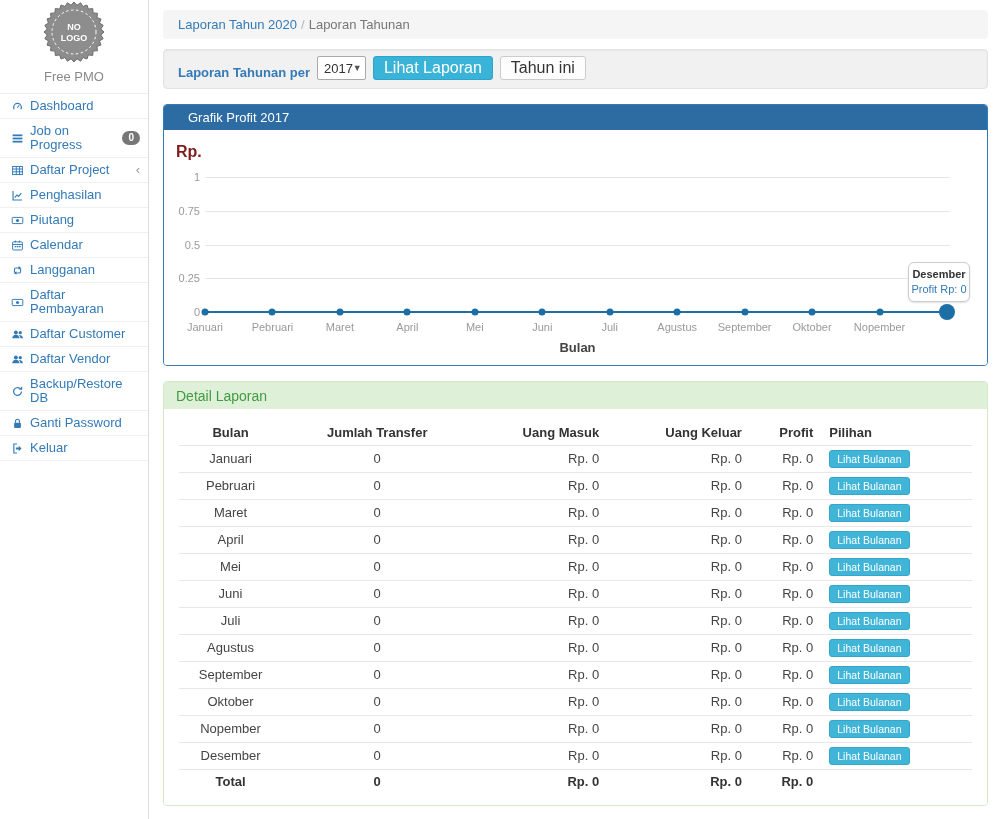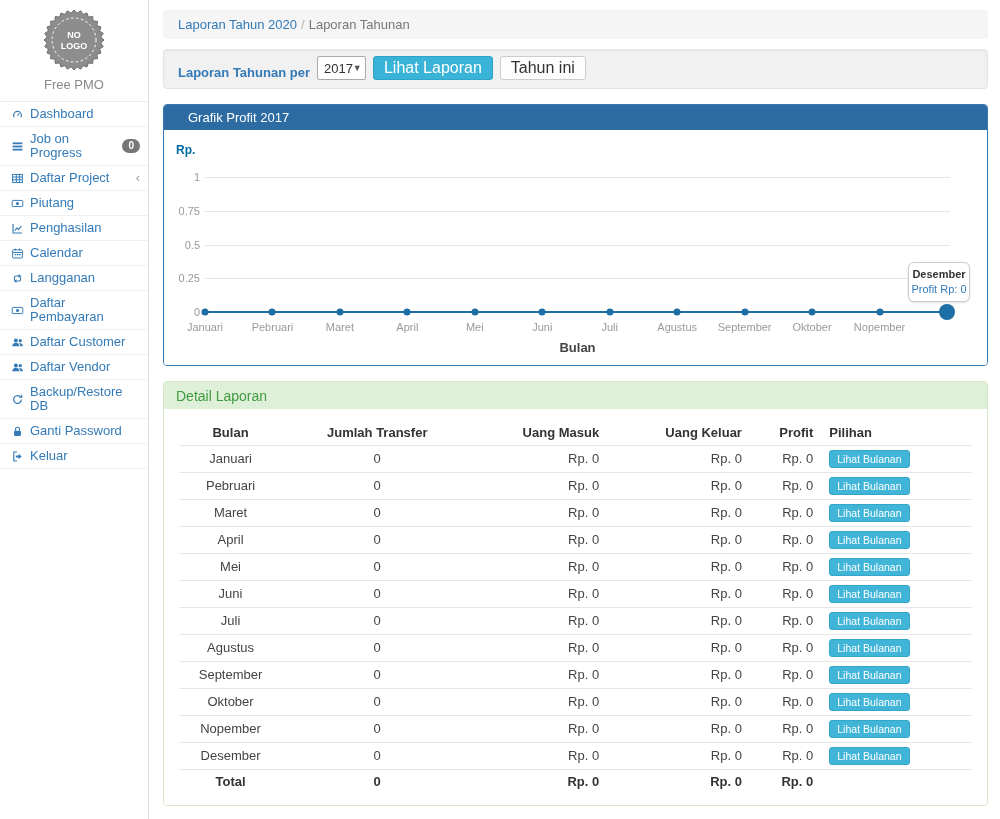--- a/index.html
+++ b/index.html
@@ -8,21 +8,21 @@
     width:1000px; height:819px; overflow:hidden;
     font-family:"Liberation Sans","DejaVu Sans",sans-serif;
     font-size:13px; color:#444; background:#fff;
   }
   a { text-decoration:none; }
 
   .layout { display:flex; min-height:785px; }
 
   
   .sidebar { width:149px; background:#fff; border-right:1px solid #ddd; flex:0 0 149px; }
-  .logo-area { text-align:center; padding:8px 0 9px; border-bottom:1px solid #eee; }
+  .logo-area { text-align:center; padding:0 0 9px; border-bottom:1px solid #eee; }
   .logo-area svg { display:block; margin:0 auto; }
   .brand { color:#8a8a8a; font-size:13px; margin-top:5px; }
   .nav-item {
     display:flex; align-items:center; gap:6px;
     padding:5px 8px 5px 10px; color:#337ab7; font-size:13px;
     border-bottom:1px solid #f0f0f0; cursor:pointer; line-height:14px;
   }
   .nav-item .icn { display:inline-flex; width:14px; justify-content:center; color:#337ab7; flex:0 0 14px; }
   .nav-item .badge {
     margin-left:auto; background:#777; color:#fff; font-size:10px; font-weight:bold;
@@ -59,21 +59,21 @@
   .btn-default { background:#fdfdfd; border:1px solid #ccc; color:#333; }
 
   .panel { border-radius:4px; margin-bottom:15px; overflow:hidden; }
   .panel-primary { border:1px solid #337ab7; }
   .panel-primary .panel-heading { background:#2d6ca2; color:#fff; padding:5px 24px; font-size:13px; height:25px; }
   .panel-success { border:1px solid #d6e9c6; }
   .panel-success .panel-heading { background:#dff0d8; color:#3f9b41; padding:6px 12px; font-size:14px; height:27px; }
 
   
   .chart-body { position:relative; height:235px; background:#fff; }
-  .chart-ylabel { position:absolute; left:12px; top:13px; font-weight:bold; color:#0369a1; font-size:12px; }
+  .chart-ylabel { position:absolute; left:12px; top:13px; font-weight:bold; color:#7f1d1d; font-size:16px; }
   .chart-tick { position:absolute; left:0; width:36px; text-align:right; font-size:11px; color:#9a9a9a; transform:translateY(-50%); }
   .chart-grid { position:absolute; left:41px; width:745px; height:1px; background:#e6e6e6; }
   .chart-line { position:absolute; height:2px; background:#1c6ea4; }
   .chart-point { position:absolute; background:#1c6ea4; border-radius:50%; transform:translate(-50%,-50%); }
   .chart-xlab { position:absolute; width:80px; margin-left:-40px; text-align:center; font-size:11px; color:#9a9a9a; }
   .chart-axis-title { position:absolute; left:41px; width:745px; text-align:center; font-weight:bold; color:#444; font-size:13px; }
   .chart-tooltip {
     position:absolute; width:62px; background:#fff; border:1px solid #ccc; border-radius:6px;
     box-shadow:0 1px 2px rgba(0,0,0,.12); text-align:center; padding:4px 1px; line-height:15px;
   }
@@ -139,36 +139,36 @@
                 <path d="M2 6.2h12M2 9.6h12M6.5 3v10M10.5 3v10"></path>
               </g>
             </svg>
           </span>
           <span>Daftar Project</span>
           <span class="chevron">‹</span>
         </div>
         <div class="nav-item">
           <span class="icn">
             <svg viewBox="0 0 16 16" width="13" height="13">
-              <rect x="1.5" y="4.2" width="13" height="7.6" rx="1" fill="none" stroke="currentColor" stroke-width="1.2"></rect>
-              <circle cx="8" cy="8" r="1.9" fill="currentColor"></circle>
-            </svg>
-          </span>
-          <span>Piutang</span>
-        </div>
-        <div class="nav-item">
-          <span class="icn">
-            <svg viewBox="0 0 16 16" width="13" height="13">
               <g fill="none" stroke="currentColor" stroke-width="1.4">
                 <path d="M2.5 2.5v11h11"></path>
                 <path d="M4.5 10.5l2.8-3 2 1.7 3.4-4.2"></path>
               </g>
             </svg>
           </span>
           <span>Penghasilan</span>
+        </div>
+        <div class="nav-item">
+          <span class="icn">
+            <svg viewBox="0 0 16 16" width="13" height="13">
+              <rect x="1.5" y="4.2" width="13" height="7.6" rx="1" fill="none" stroke="currentColor" stroke-width="1.2"></rect>
+              <circle cx="8" cy="8" r="1.9" fill="currentColor"></circle>
+            </svg>
+          </span>
+          <span>Piutang</span>
         </div>
         <div class="nav-item">
           <span class="icn">
             <svg viewBox="0 0 16 16" width="13" height="13">
               <rect x="2" y="3.5" width="12" height="10" rx="1" fill="none" stroke="currentColor" stroke-width="1.2"></rect>
               <path d="M2.5 6.8h11" stroke="currentColor" stroke-width="1.2"></path>
               <rect x="4.6" y="1.8" width="1.6" height="2.6" rx=".6" fill="currentColor"></rect>
               <rect x="9.8" y="1.8" width="1.6" height="2.6" rx=".6" fill="currentColor"></rect>
               <rect x="4.5" y="8.6" width="2" height="1.6" fill="currentColor"></rect>
               <rect x="7.2" y="8.6" width="2" height="1.6" fill="currentColor"></rect>

